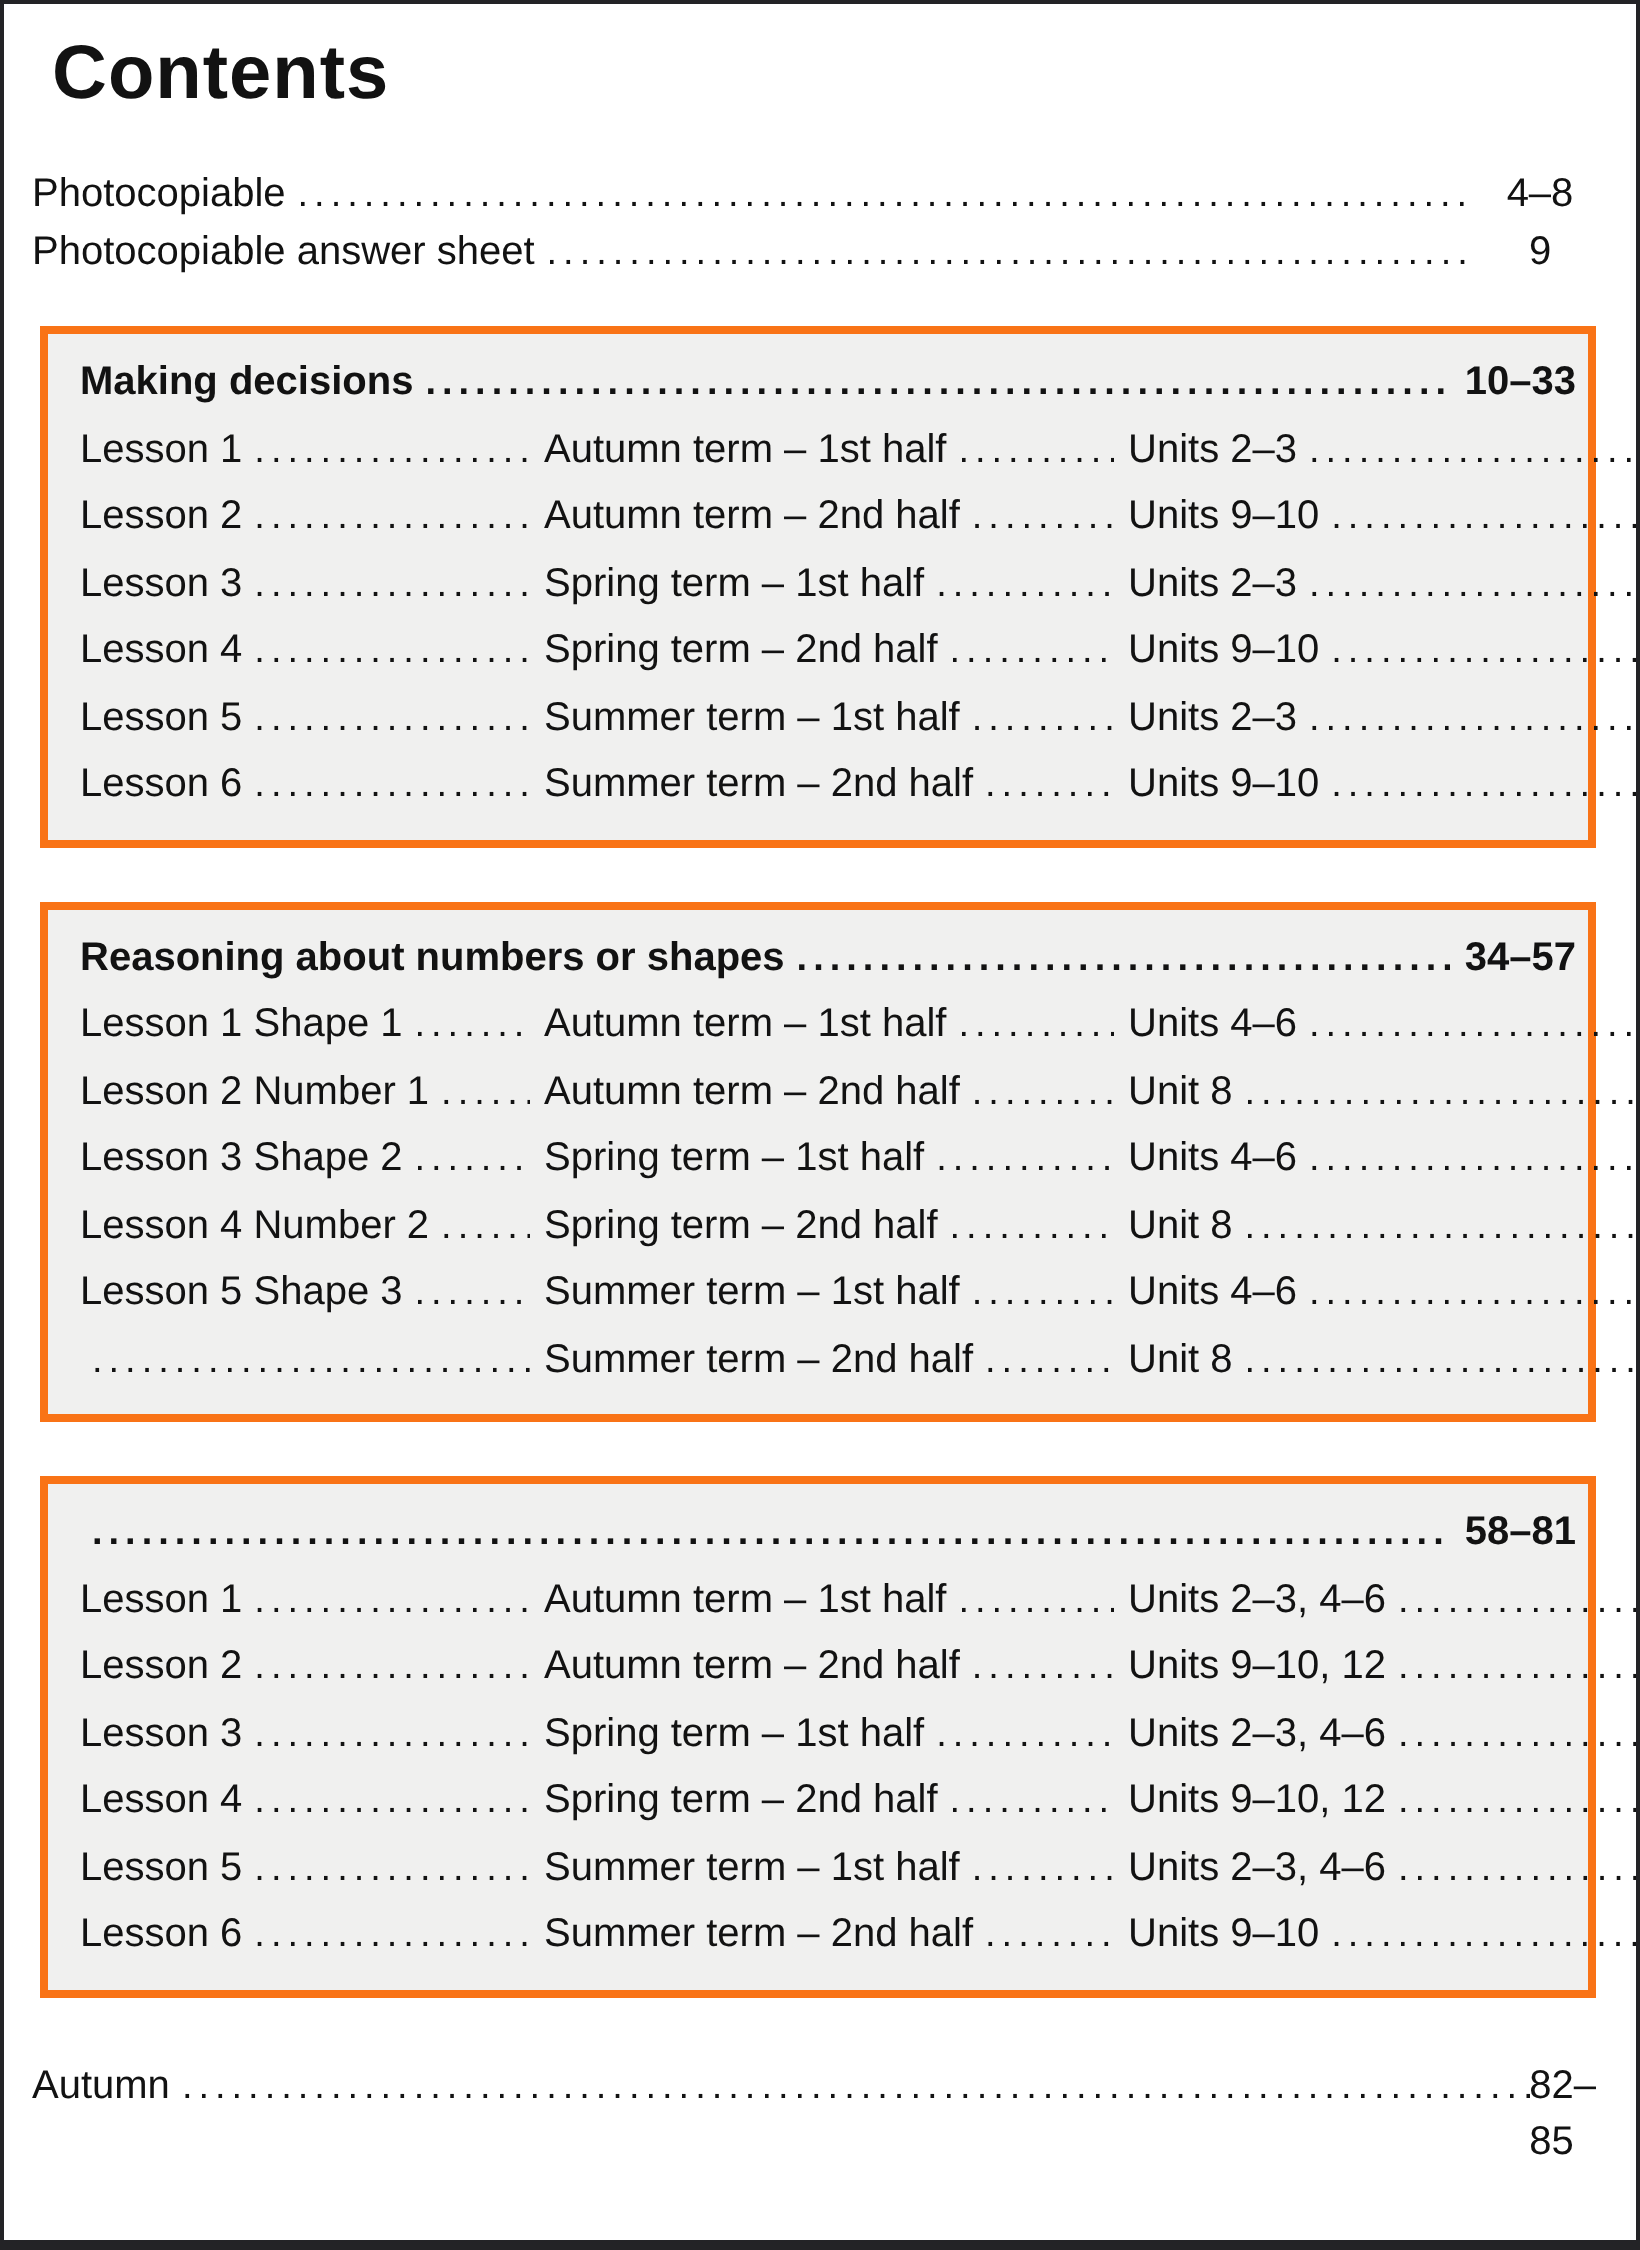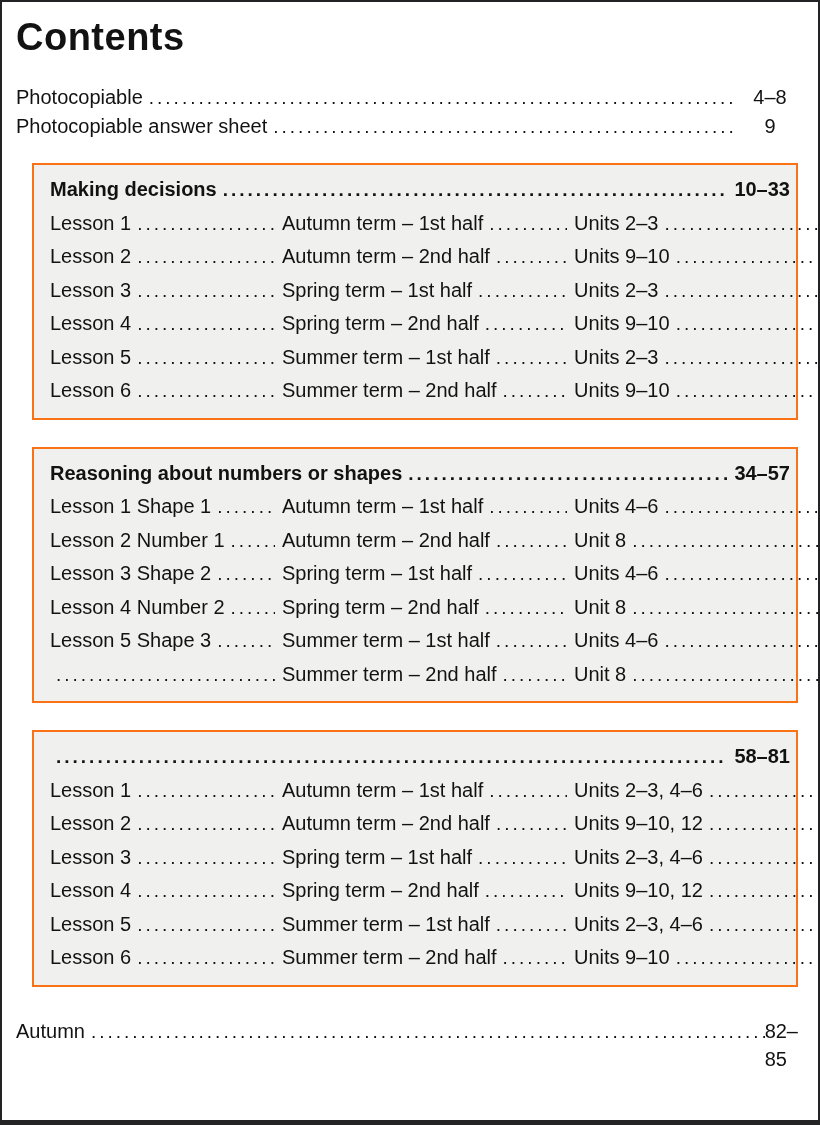--- a/index.html
+++ b/index.html
@@ -12,21 +12,21 @@
     font-family: "Liberation Sans", sans-serif;
     color: #121212;
     overflow: hidden;
   }
   .content { padding: 12px 20px 0 14px; }
 
   .page-title {
     font-size: 38px;
     font-weight: 700;
     letter-spacing: 0.5px;
-    margin: 2px 0 24px 0;
+    margin: 2px 0 24px 10px;
   }
 
   .toc-line {
     display: flex;
     align-items: baseline;
     font-size: 20px;
     line-height: 28px;
   }
   .toc-line .pgs-top { min-width: 56px; text-align: center; white-space: nowrap; }
 
@@ -37,23 +37,23 @@
     margin: 0 7px 0 6px;
     min-width: 10px;
   }
   .leader::after {
     content: "..........................................................................................................................................................................";
     letter-spacing: 3px;
     font-size: 19px;
   }
 
   .box {
-    border: 2px solid #f97316;
+    border: 4px solid #f97316;
     background: #f0f0ef;
-    margin: 0 0 27px 16px;
+    margin: 0 0 27px 4px;
     padding: 8px 6px 10px 16px;
   }
   .row {
     display: flex;
     align-items: baseline;
     font-size: 20px;
     line-height: 32.5px;
   }
   .row.head { font-weight: 700; }
   .c1 { width: 232px; display: flex; align-items: baseline; }

